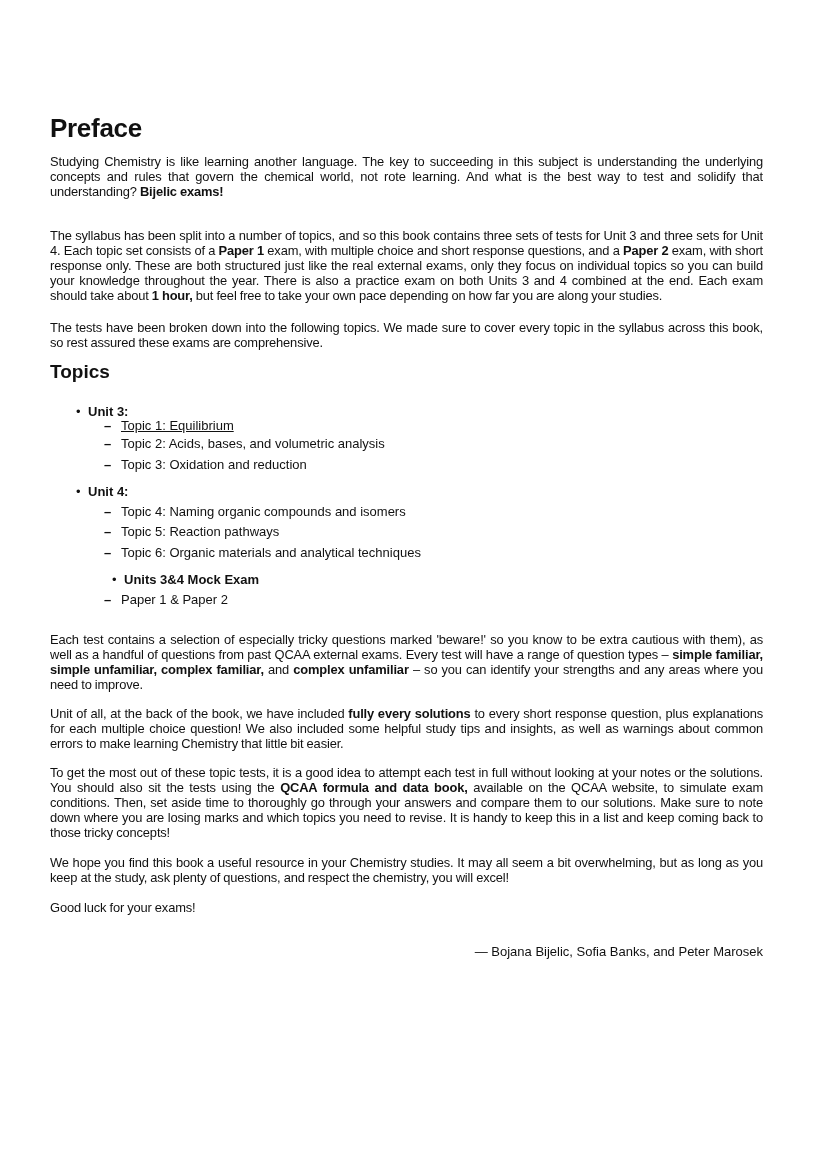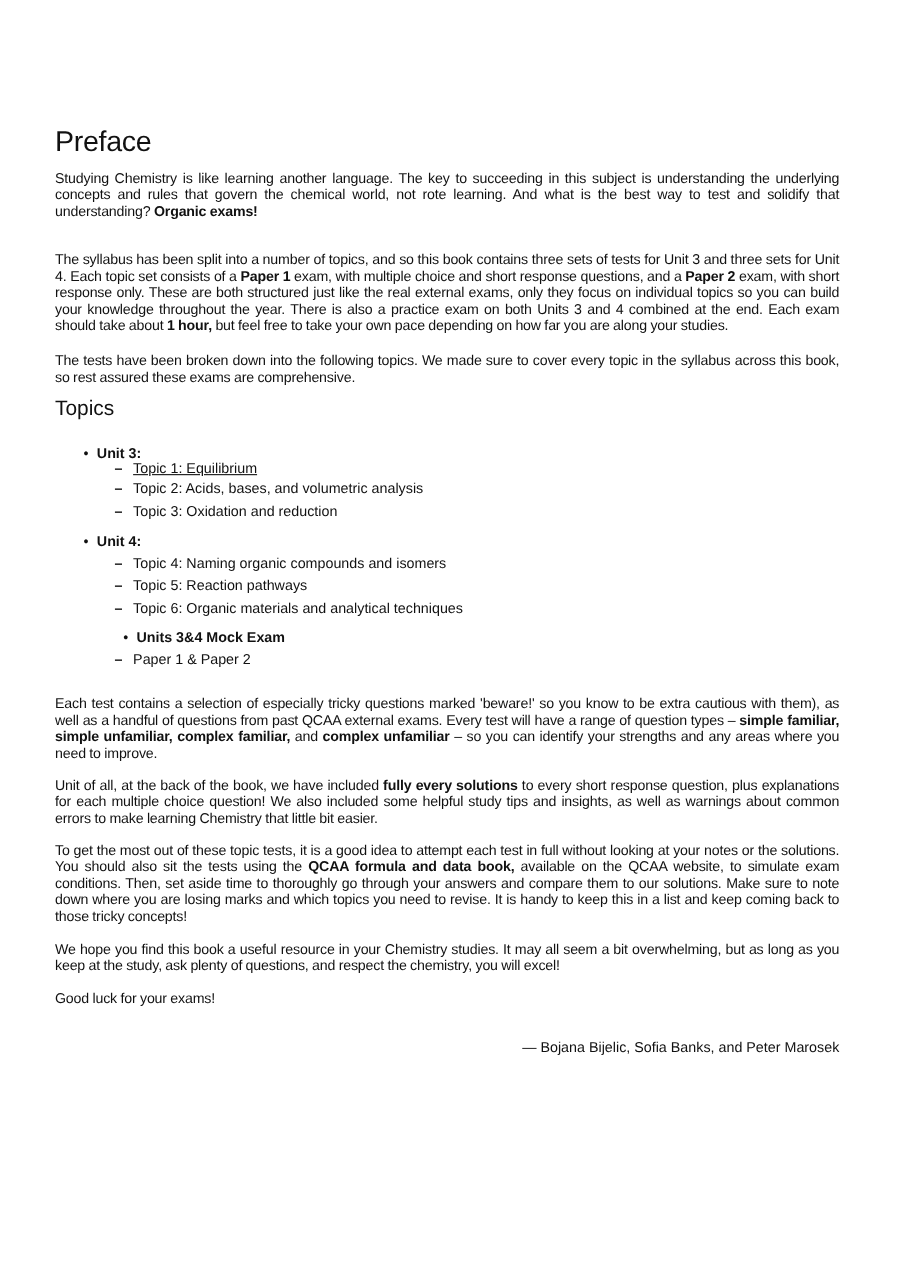--- a/index.html
+++ b/index.html
@@ -1,40 +1,40 @@
 <!DOCTYPE html>
 <html><head>
 <meta charset="utf-8">
 <style>
   html, body { margin: 0; padding: 0; background: #ffffff; }
   body { width: 823px; height: 1164px; position: relative; overflow: hidden; color: #111111;
          font-family: "Liberation Sans", sans-serif; }
   .page { position: absolute; left: 0; top: 0; width: 823px; height: 1164px; background: #ffffff; }
-  .h1 { position: absolute; left: 50px; top: 113px; font-size: 26px; font-weight: normal; margin: 0;
+  .h1 { position: absolute; left: 50px; top: 113px; font-size: 26px; font-weight: bold; margin: 0;
         letter-spacing: -0.3px; }
-  .h2 { position: absolute; left: 50px; top: 361px; font-size: 19px; font-weight: normal; margin: 0; }
+  .h2 { position: absolute; left: 50px; top: 361px; font-size: 19px; font-weight: bold; margin: 0; }
   .para { position: absolute; left: 50px; width: 713px; font-size: 12.9px; line-height: 14.9px;
           text-align: justify; margin: 0; letter-spacing: -0.15px; word-spacing: -0.3px; }
   .para b { font-weight: bold; }
   .list { position: absolute; left: 0; top: 0; }
   .unit { position: absolute; left: 76px; font-size: 13px; line-height: 16px; white-space: nowrap; }
   .unit .bullet { display: inline-block; width: 12px; }
   .unit .label { font-weight: bold; }
   .sub { position: absolute; left: 104px; font-size: 13px; line-height: 16px; white-space: nowrap; }
   .sub .dash { display: inline-block; width: 17px; font-weight: bold; }
   .sign { position: absolute; right: 60px; top: 944px; font-size: 13px; line-height: 16px; white-space: nowrap; }
 </style>
 </head>
 <body>
 
 <div class="page">
 
   <h1 class="h1">Preface</h1>
 
-  <p class="para" style="top:155px;"><span>Studying Chemistry is like learning another language. The key to succeeding in this subject is understanding the under­lying concepts and rules that govern the chemical world, not rote learning. And what is the best way to test and solidify that understanding? </span><b>Organic exams!</b></p>
+  <p class="para" style="top:155px;"><span>Studying Chemistry is like learning another language. The key to succeeding in this subject is understanding the under­lying concepts and rules that govern the chemical world, not rote learning. And what is the best way to test and solidify that understanding? </span><b>Bijelic exams!</b></p>
 
   <p class="para" style="top:229px;"><span>The syllabus has been split into a number of topics, and so this book contains three sets of tests for Unit 3 and three sets for Unit 4.  Each topic set consists of a </span><b>Paper 1</b><span> exam, with multiple choice and short response questions, and a </span><b>Paper 2</b><span> exam, with short response only. These are both structured just like the real external exams, only they focus on individual topics so you can build your knowledge throughout the year.  There is also a practice exam on both Units 3 and 4 combined at the end. Each exam should take about </span><b>1 hour,</b><span> but feel free to take your own pace depending on how far you are along your studies.</span></p>
 
   <p class="para" style="top:321px;"><span>The tests have been broken down into the following topics.  We made sure to cover every topic in the syllabus across this book, so rest assured these exams are comprehensive.</span></p>
 
   <h2 class="h2">Topics</h2>
 
   <div class="list">
 
     <div class="unit" style="top:404px;"><span class="bullet">•</span><span class="label">Unit 3:</span></div>

